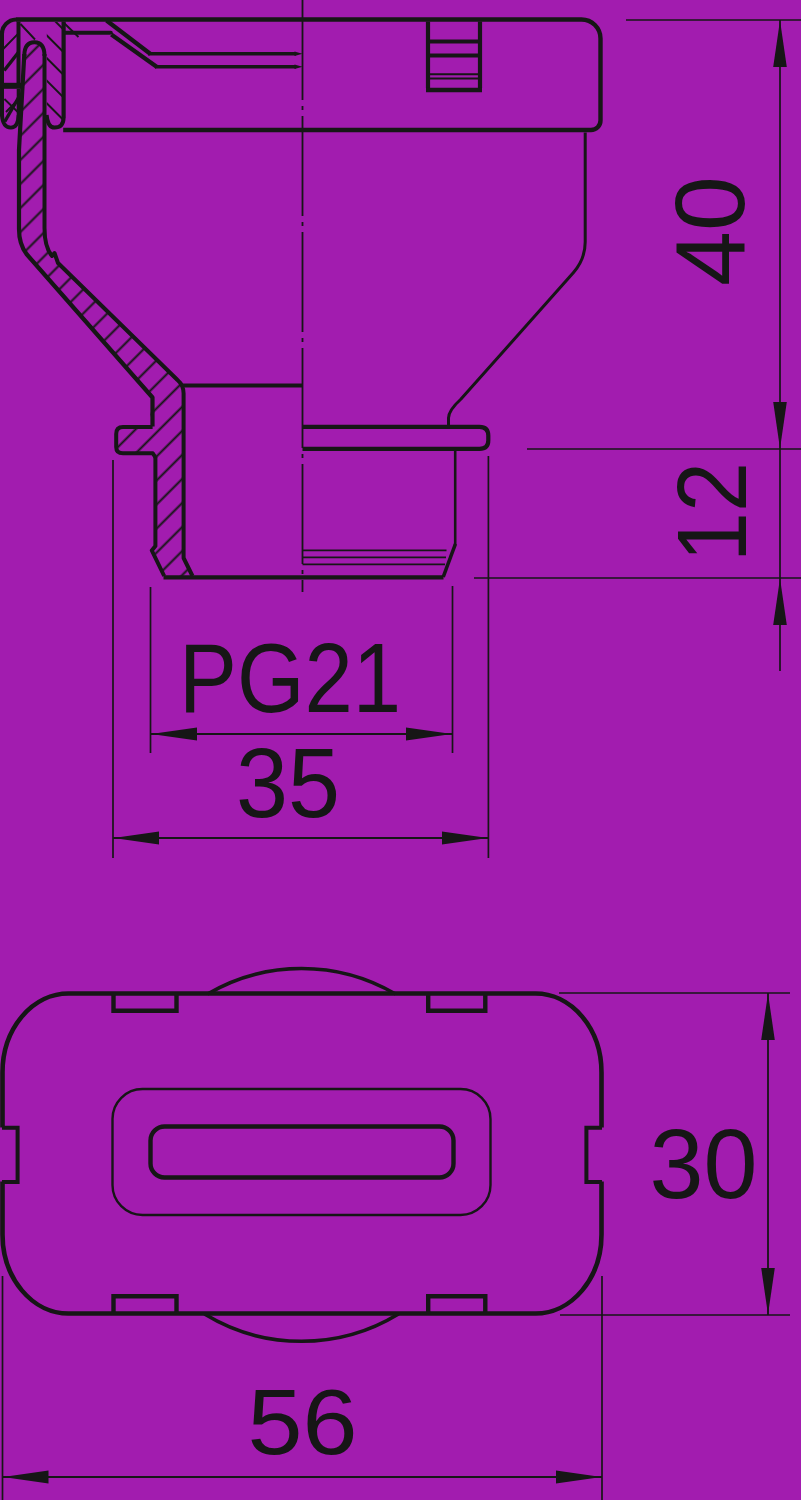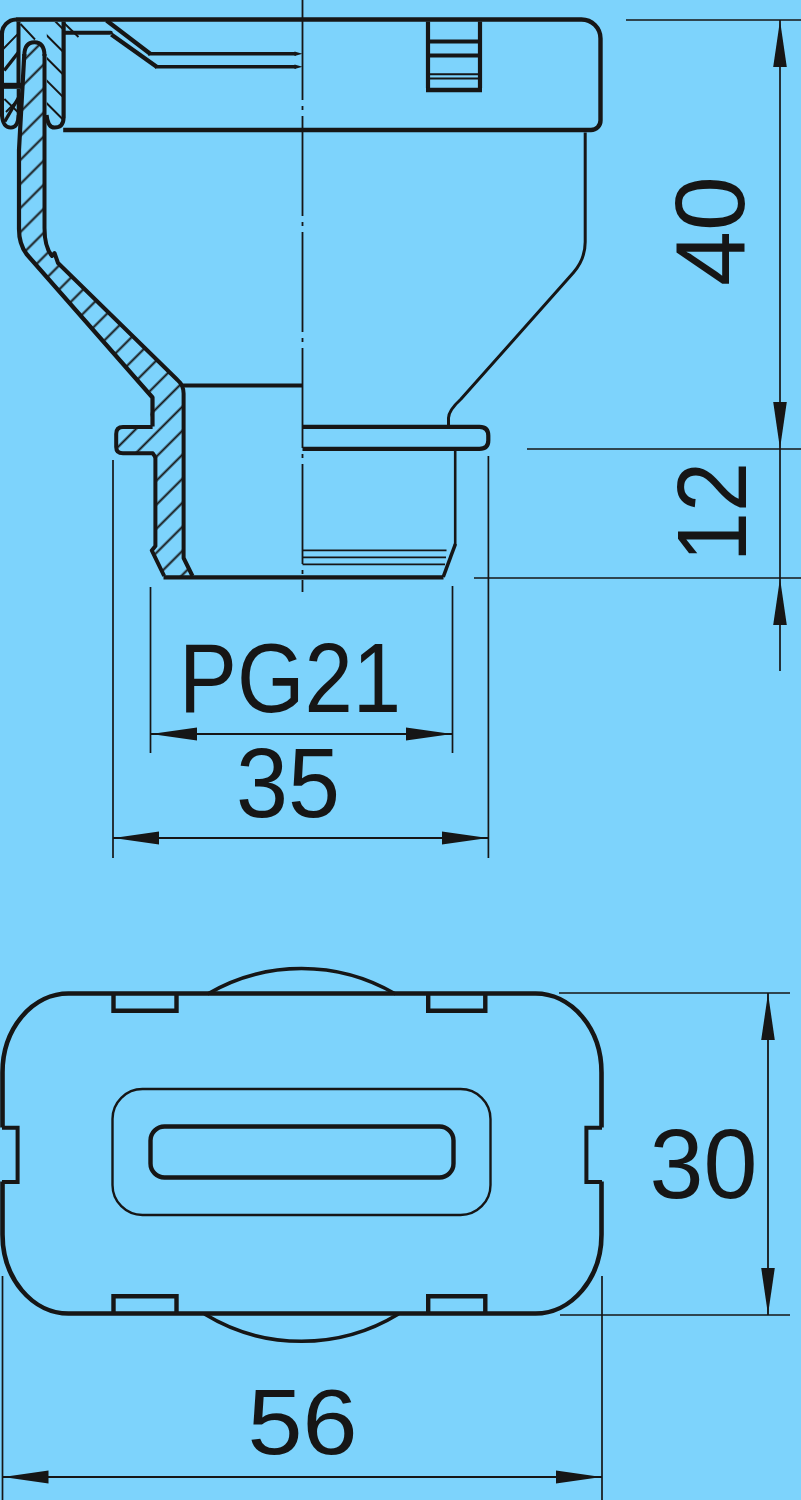--- a/index.html
+++ b/index.html
@@ -1,16 +1,16 @@
 <!DOCTYPE html>
 <html><head>
 <meta charset="utf-8">
 <style>
   html,body{margin:0;padding:0;background:#ffffff;}
-  .page{width:801px;height:1500px;position:relative;background:#7dd3fc;overflow:hidden;}
+  .page{width:801px;height:1500px;position:relative;background:#a21caf;overflow:hidden;}
   text{font-family:"Liberation Sans", sans-serif;fill:#161616;}
 </style>
 </head>
 <body>
 <div class="page">
 <svg width="801" height="1500" viewBox="0 0 801 1500" xmlns="http://www.w3.org/2000/svg">
 <defs>
   <pattern id="hb" width="17" height="17" patternUnits="userSpaceOnUse" patternTransform="rotate(-45)">
     <line x1="0" y1="8.5" x2="17" y2="8.5" stroke="#161616" stroke-width="2"></line>
   </pattern>

